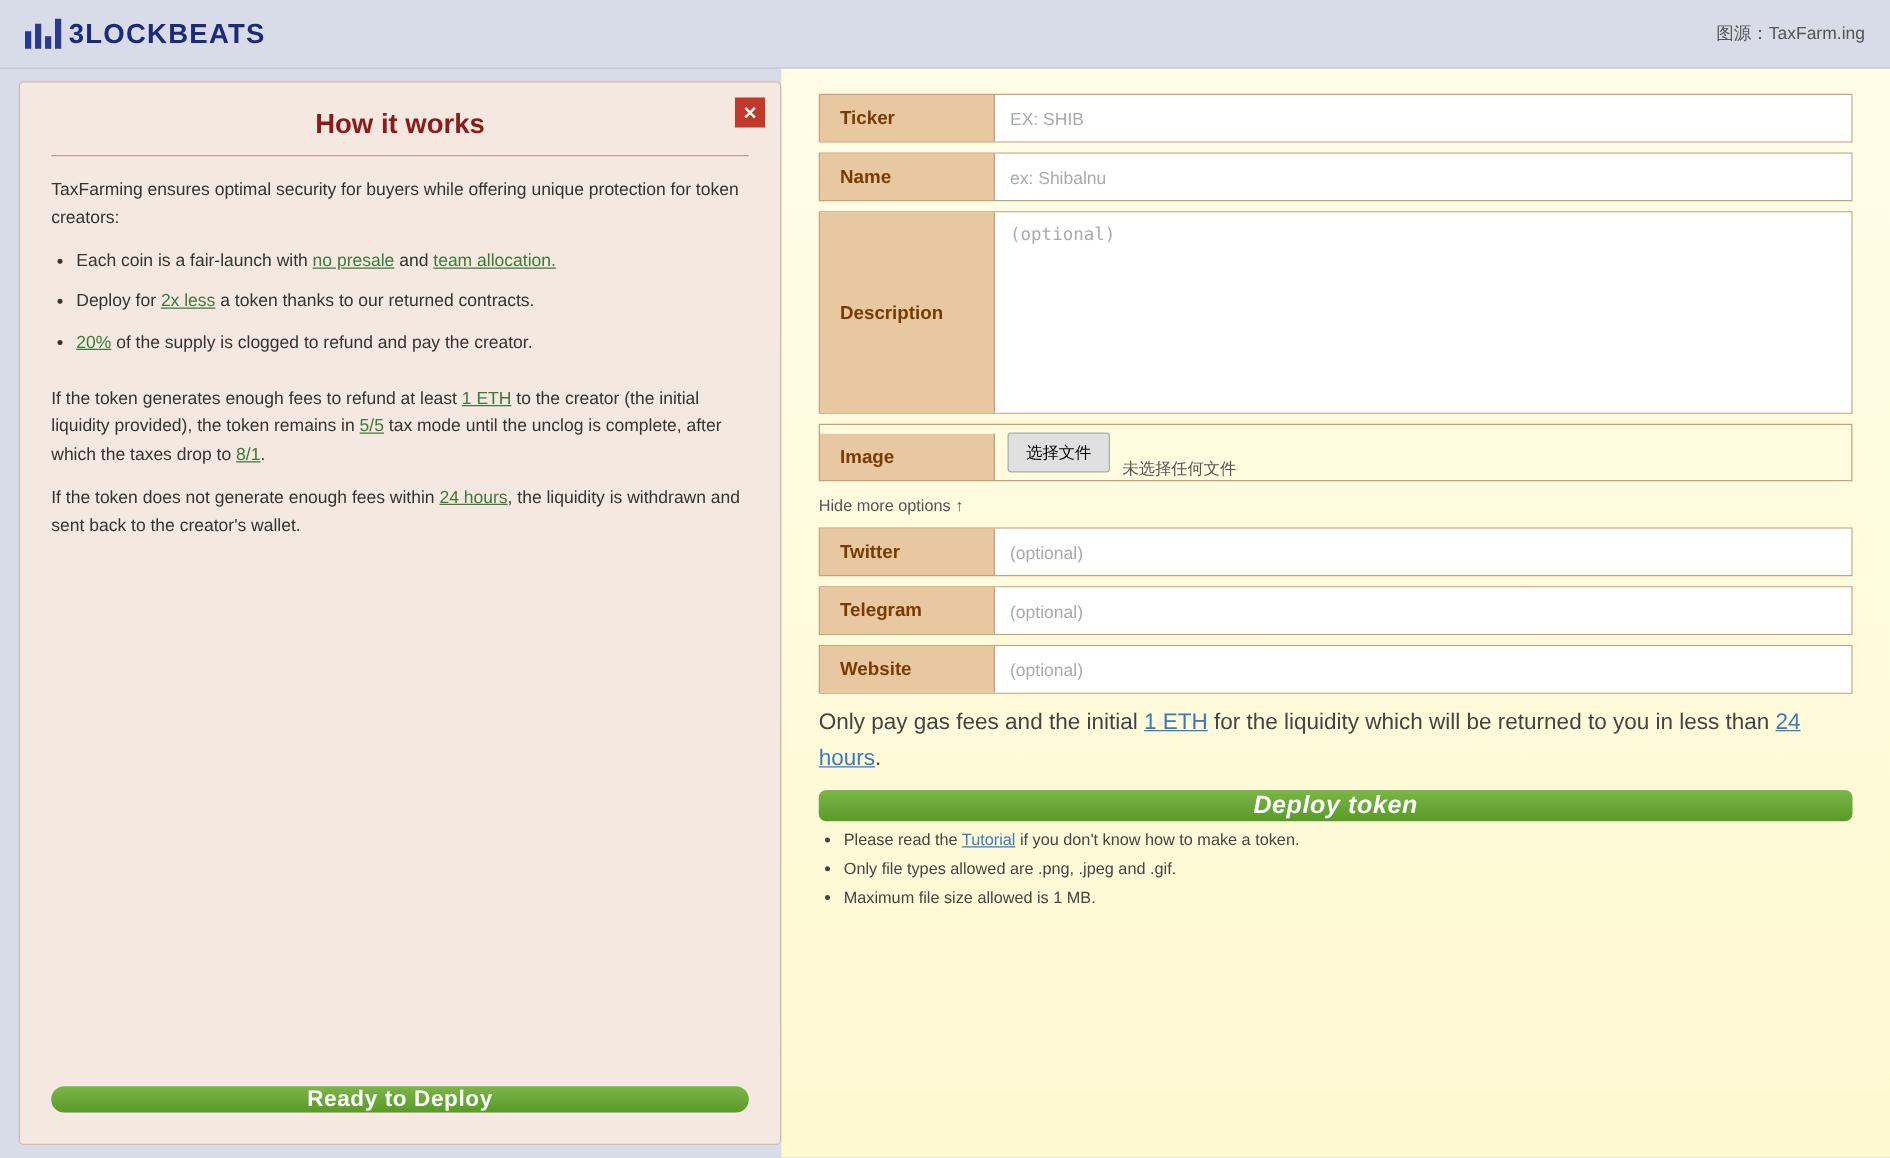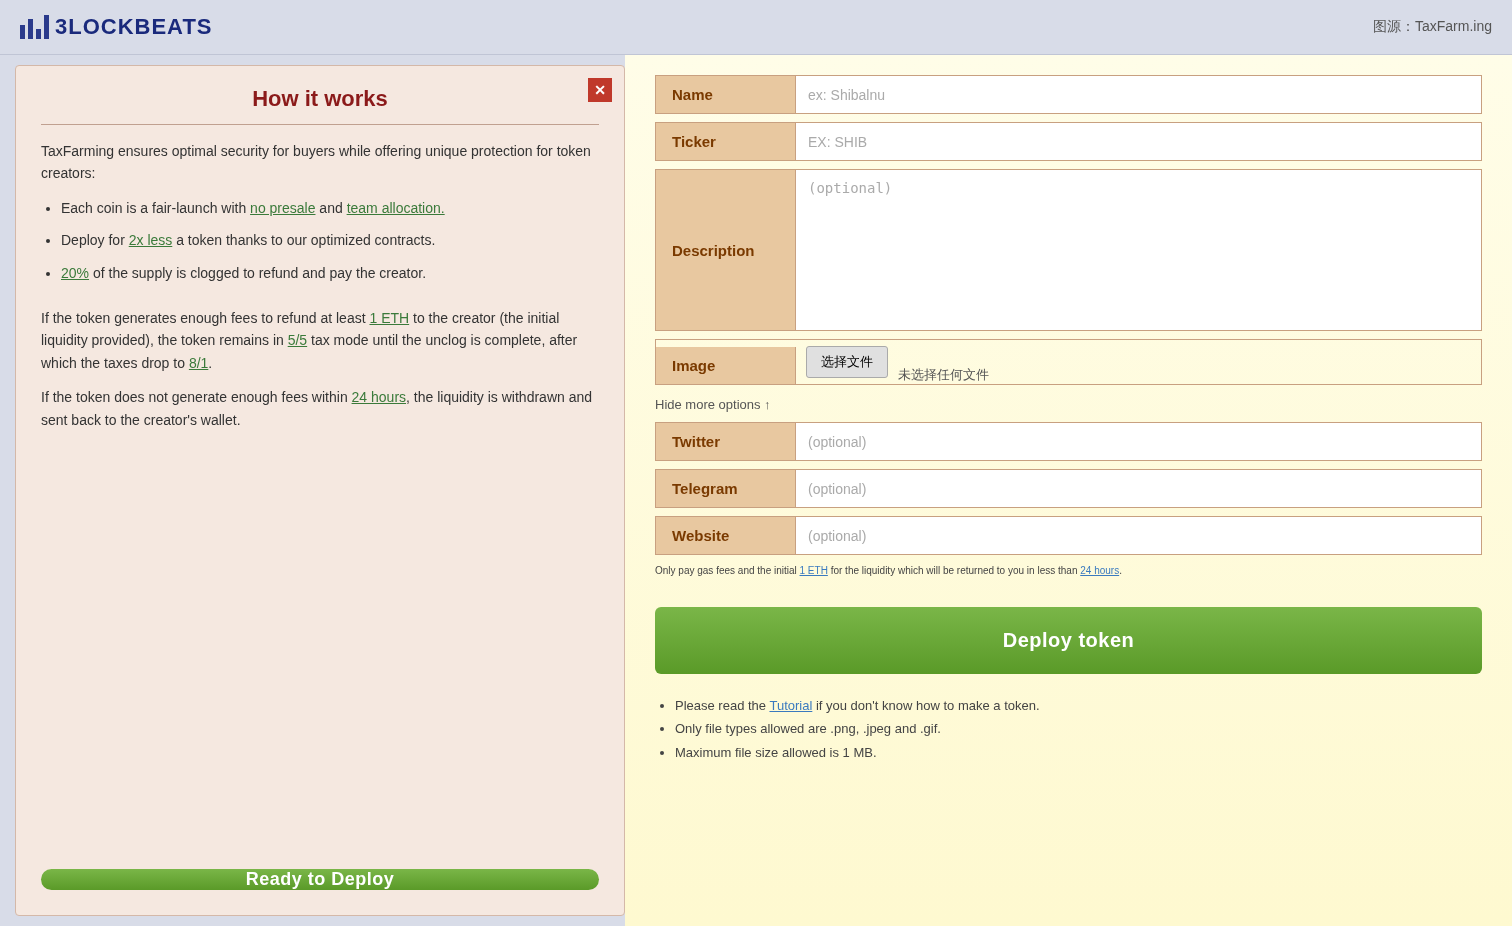--- a/index.html
+++ b/index.html
@@ -231,45 +231,46 @@
       margin-bottom: 10px;
       cursor: pointer;
     }
 
     
     .deploy-btn {
       background: linear-gradient(180deg, #7ab648 0%, #5a9a28 100%);
       color: white;
       border: none;
       border-radius: 6px;
-      padding: 22px;
+      padding: 1px;
       font-size: 20px;
       font-weight: bold;
       width: 100%;
       cursor: pointer;
-      margin: 20px 0;
+      margin: 3px 0;
       letter-spacing: 0.5px;
+      font-style: italic;
     }
 
     
     .footer-notes {
       font-size: 13px;
       color: #444;
       line-height: 1.8;
     }
     .footer-notes ul {
       margin-left: 20px;
     }
     .footer-notes a {
       color: #3a7abf;
       text-decoration: underline;
     }
 
     .liquidity-note {
-      font-size: 10px;
+      font-size: 18px;
       color: #444;
       margin-bottom: 8px;
       line-height: 1.6;
     }
     .liquidity-note a {
       color: #3a7abf;
       text-decoration: underline;
     }
   </style>
 </head>
@@ -294,46 +295,46 @@
     <button class="close-btn">✕</button>
     <div class="panel-title">How it works</div>
     <hr class="panel-divider">
     <div class="panel-body">
       <p>TaxFarming ensures optimal security for buyers while offering unique protection for token creators:</p>
       <ul>
         <li>
           <span>Each coin is a fair-launch with </span><a class="link-green" href="#">no presale</a><span> and </span><a class="link-green" href="#">team allocation.</a>
         </li>
         <li>
-          <span>Deploy for </span><a class="link-green" href="#">2x less</a><span> a token thanks to our optimized contracts.</span>
+          <span>Deploy for </span><a class="link-green" href="#">2x less</a><span> a token thanks to our returned contracts.</span>
         </li>
         <li>
           <a class="link-green" href="#">20%</a><span> of the supply is clogged to refund and pay the creator.</span>
         </li>
       </ul>
       <p>
         <span>If the token generates enough fees to refund at least </span><a class="link-green" href="#">1 ETH</a><span> to the creator (the initial liquidity provided), the token remains in </span><a class="link-green" href="#">5/5</a><span> tax mode until the unclog is complete, after which the taxes drop to </span><a class="link-green" href="#">8/1</a><span>.</span>
       </p>
       <p>
         <span>If the token does not generate enough fees within </span><a class="link-green" href="#">24 hours</a><span>, the liquidity is withdrawn and sent back to the creator's wallet.</span>
       </p>
     </div>
     <button class="ready-btn">Ready to Deploy</button>
   </div>
 
   <div class="right-panel">
 
     <div class="form-row">
+      <div class="form-label">Ticker</div>
+      <input class="form-input" type="text" placeholder="EX: SHIB" style="">
+    </div>
+
+    <div class="form-row">
       <div class="form-label">Name</div>
       <input class="form-input" type="text" placeholder="ex: Shibalnu" style="">
-    </div>
-
-    <div class="form-row">
-      <div class="form-label">Ticker</div>
-      <input class="form-input" type="text" placeholder="EX: SHIB" style="">
     </div>
 
     <div class="form-row description-row">
       <div class="form-label description-label">Description</div>
       <textarea class="form-textarea" placeholder="(optional)" style=""></textarea>
     </div>
 
     <div class="image-row">
       <div class="image-label">Image</div>
       <button class="file-btn">选择文件</button>

